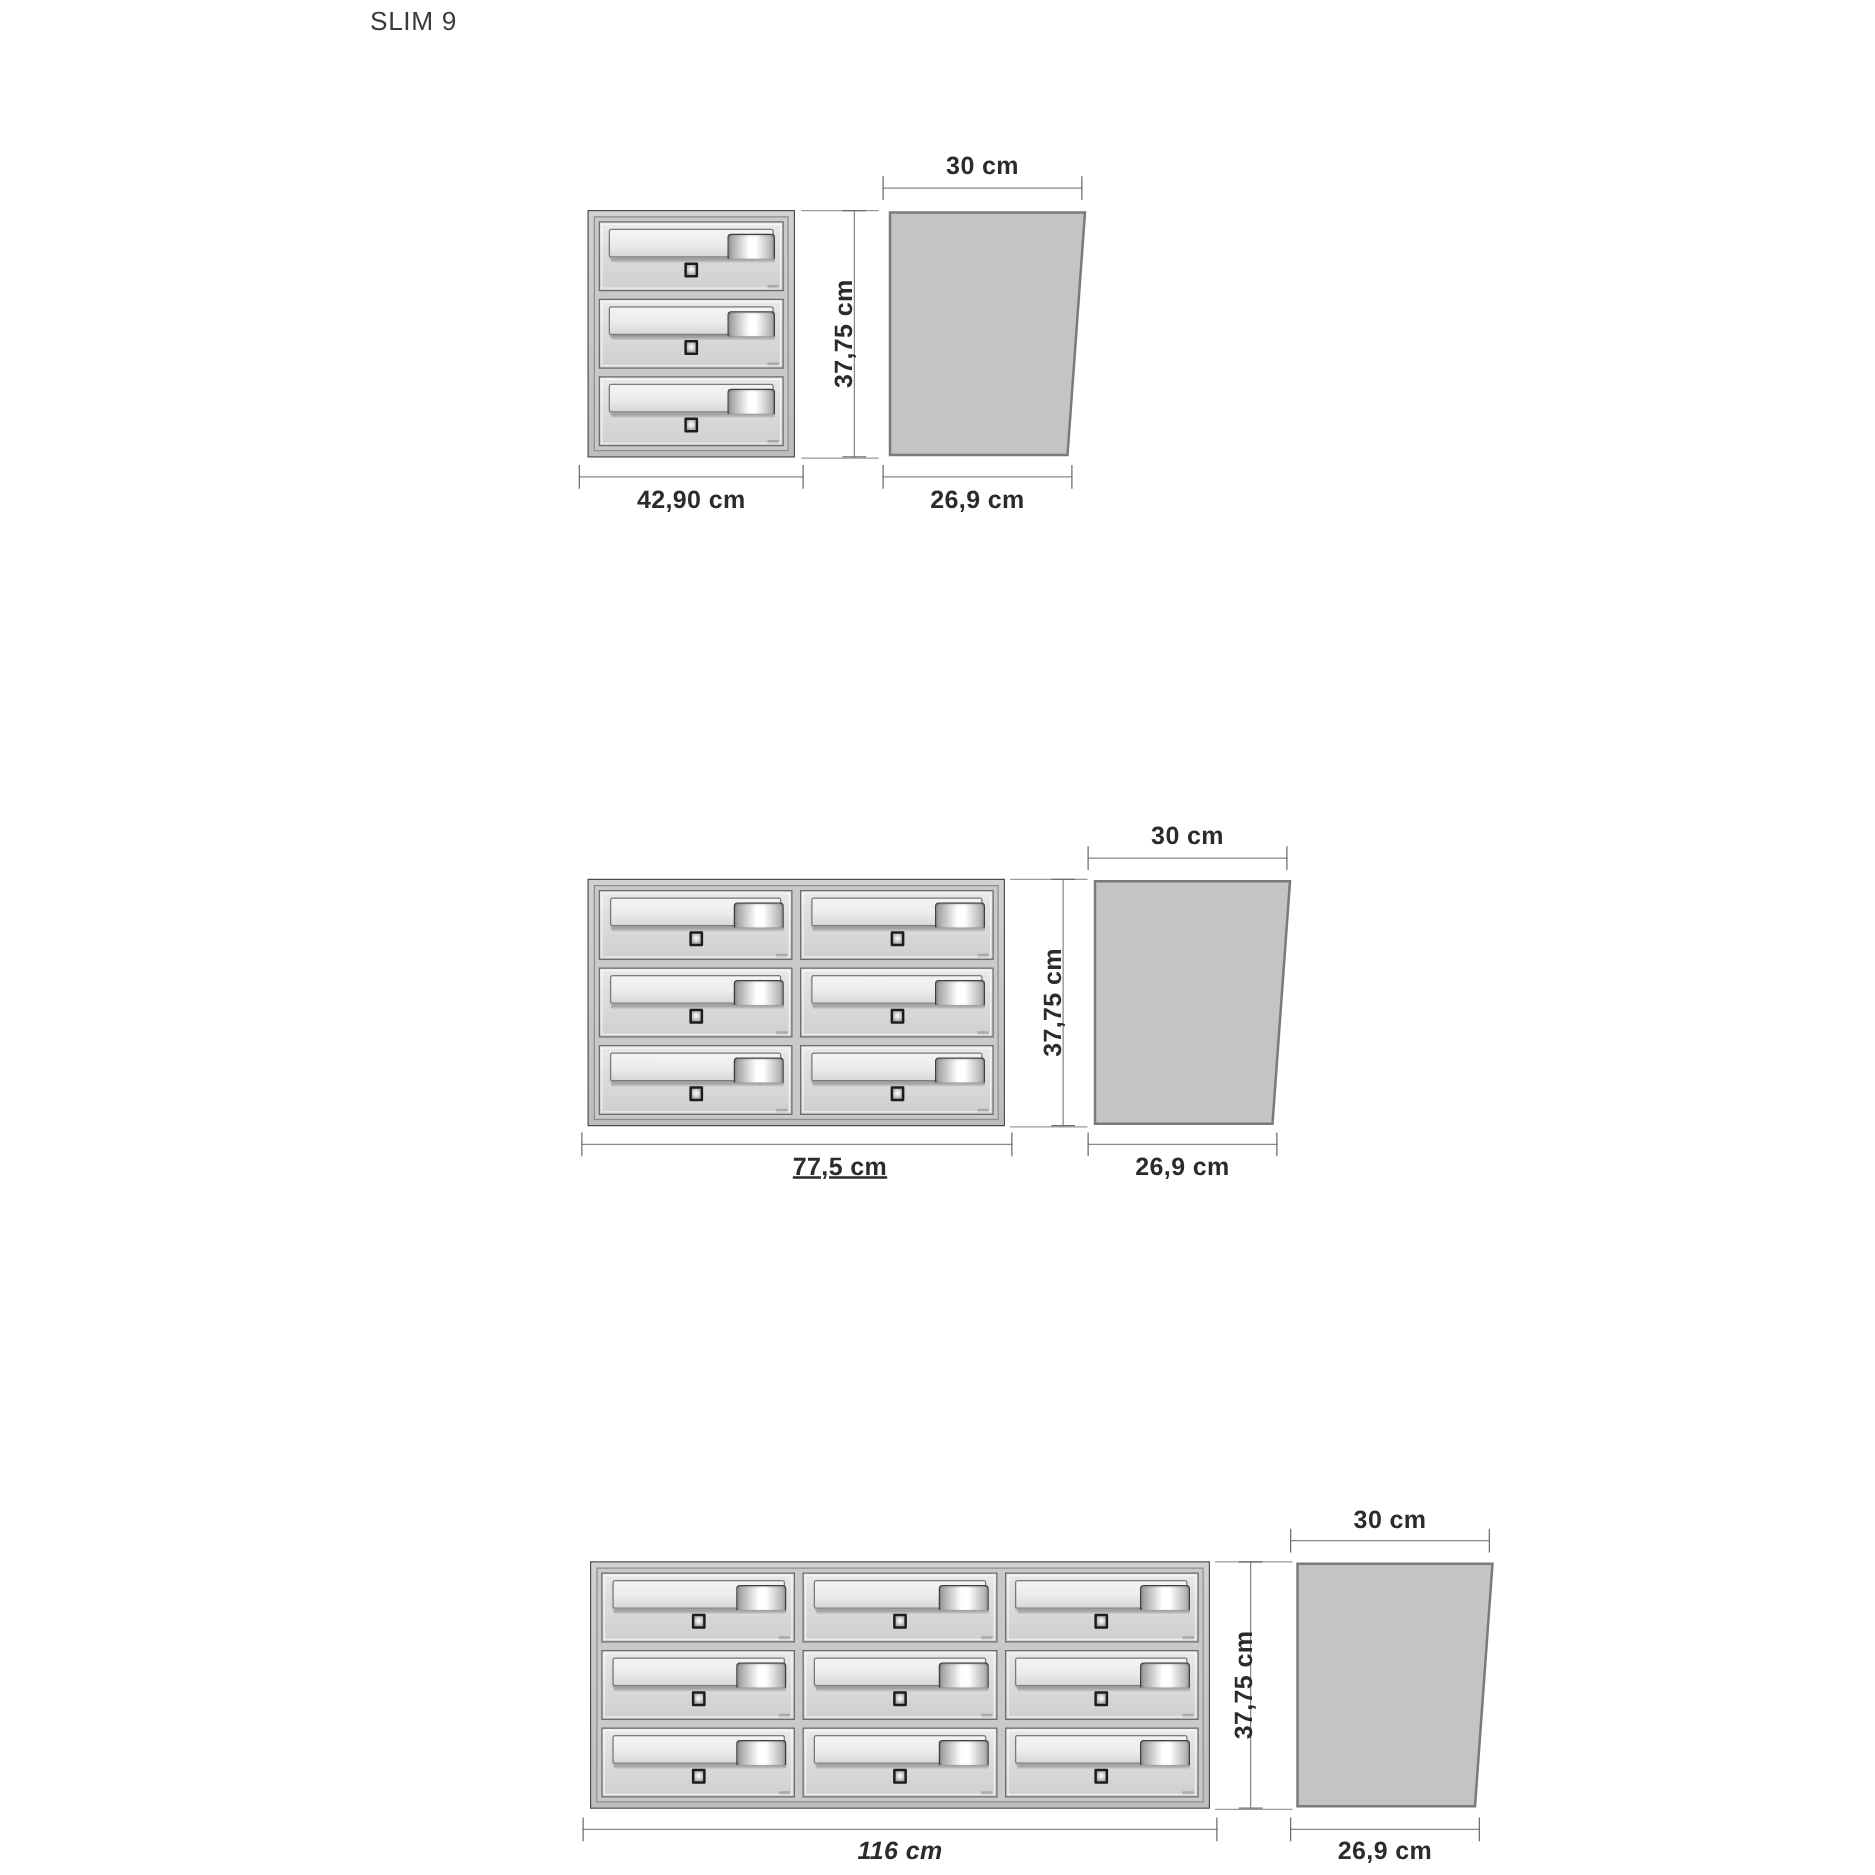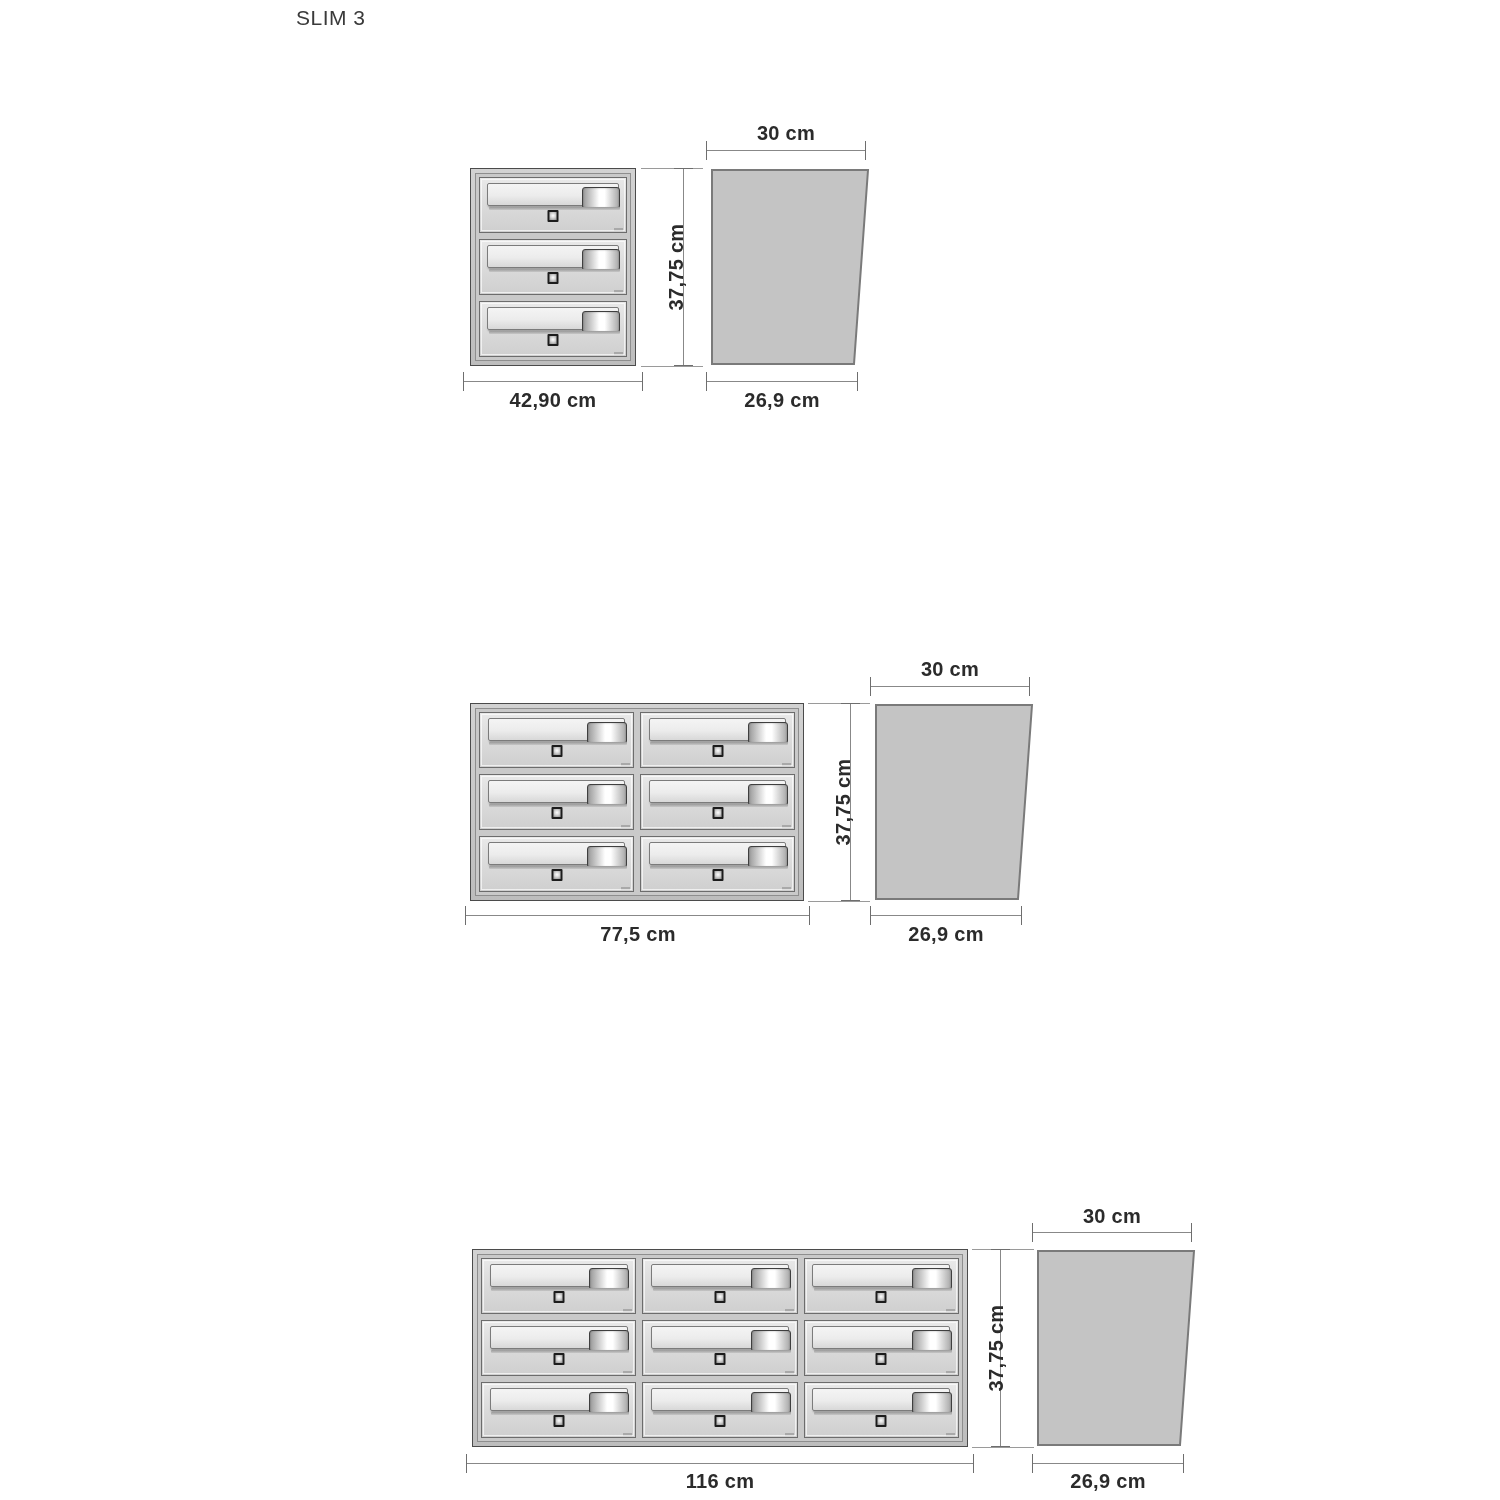--- a/index.html
+++ b/index.html
@@ -193,21 +193,21 @@
     text-align: left;
   }
   .dim-label.v {
     transform-origin: 50% 50%;
     transform: translate(-50%, -50%) rotate(-90deg);
   }
 </style>
 </head>
 <body>
 
-<div id="page-title">SLIM 3</div>
+<div id="page-title">SLIM 9</div>
 
 <div class="unit-group" style="left:0; top:0; width:1500px; height:440px;">
 
   <div class="cabinet" style="left:470px; top:168px; width:166px; height:198px;">
     <div class="cabinet-inner">
       <div class="cab-row">
         <div class="cab-cell">
           <div class="door">
             <div class="slot"></div>
             <div class="nameplate"></div>
@@ -339,21 +339,21 @@
           </div>
         </div>
       </div>
     </div>
   </div>
 
   <div class="dim-h" style="left:465px; top:915px; width:345px;">
     <span class="tick l"></span>
     <span class="tick r"></span>
   </div>
-  <div class="dim-label h" style="left:638px; top:923px;">77,5 cm</div>
+  <div class="dim-label h" style="left:672px; top:923px;text-decoration:underline;">77,5 cm</div>
 
   <div class="ext-h" style="left:808px; top:703px; width:62px;"></div>
   <div class="ext-h" style="left:808px; top:901px; width:62px;"></div>
   <div class="dim-v" style="left:850px; top:703px; height:198px;">
     <span class="tick t"></span>
     <span class="tick b"></span>
   </div>
   <div class="dim-label v" style="left:843px; top:802px;">37,75 cm</div>
 
   <div class="profile" style="left:874px; top:703px; width:160px; height:198px;">
@@ -466,21 +466,21 @@
           </div>
         </div>
       </div>
     </div>
   </div>
 
   <div class="dim-h" style="left:466px; top:1463px; width:508px;">
     <span class="tick l"></span>
     <span class="tick r"></span>
   </div>
-  <div class="dim-label h" style="left:720px; top:1470px;">116 cm</div>
+  <div class="dim-label h" style="left:720px; top:1470px;font-style:italic;">116 cm</div>
 
   <div class="ext-h" style="left:972px; top:1249px; width:62px;"></div>
   <div class="ext-h" style="left:972px; top:1447px; width:62px;"></div>
   <div class="dim-v" style="left:1000px; top:1249px; height:198px;">
     <span class="tick t"></span>
     <span class="tick b"></span>
   </div>
   <div class="dim-label v" style="left:996px; top:1348px;">37,75 cm</div>
 
   <div class="profile" style="left:1036px; top:1249px; width:160px; height:198px;">

